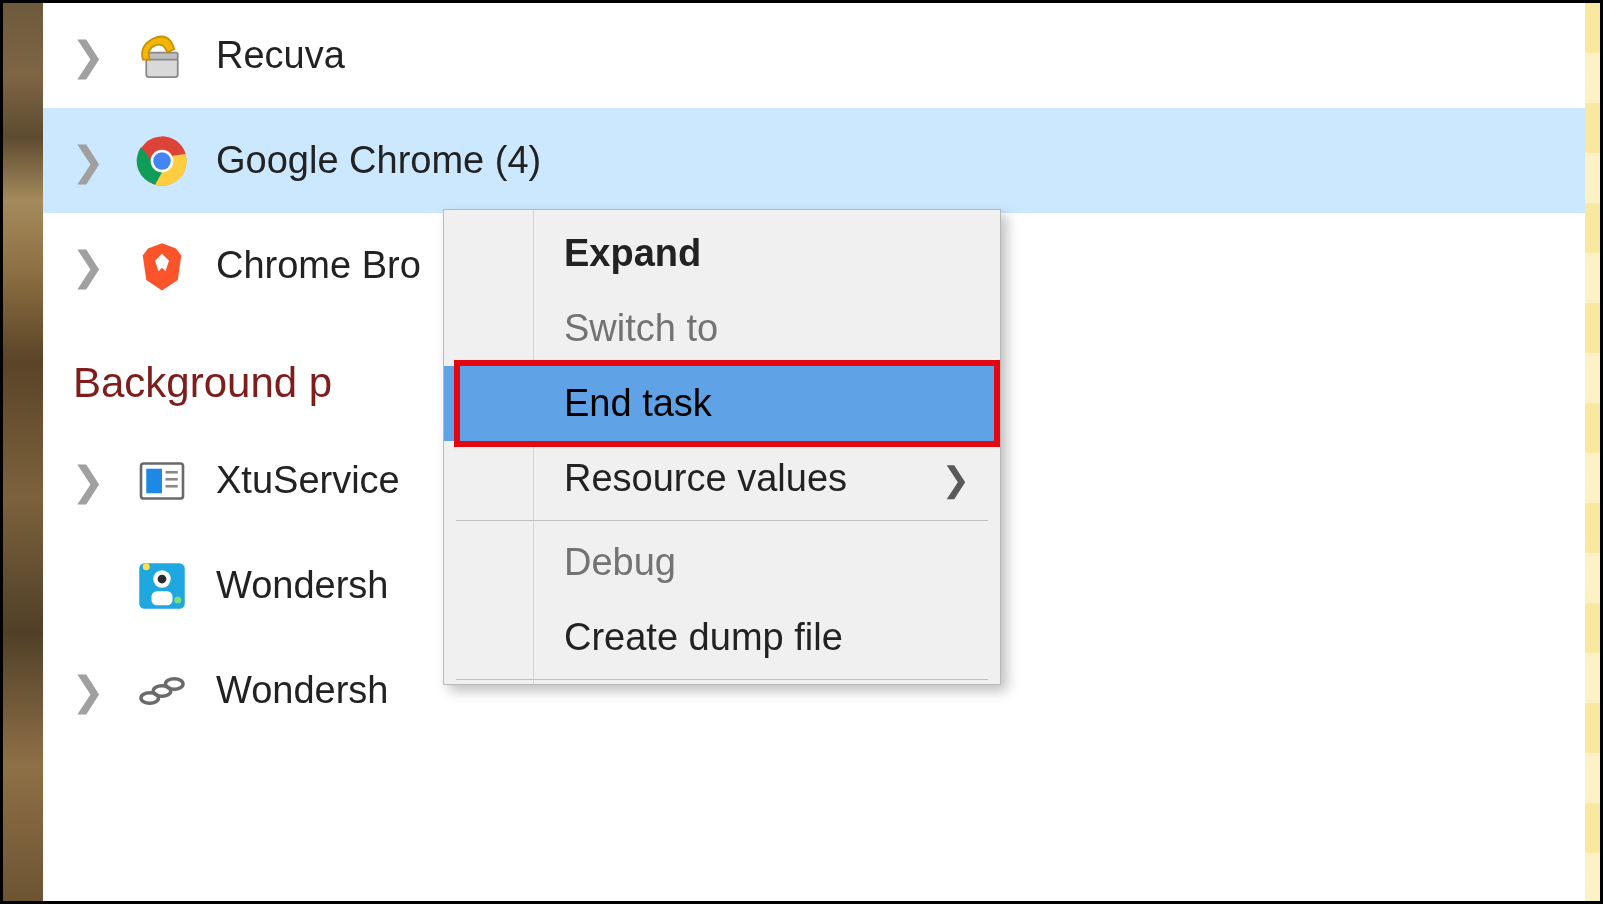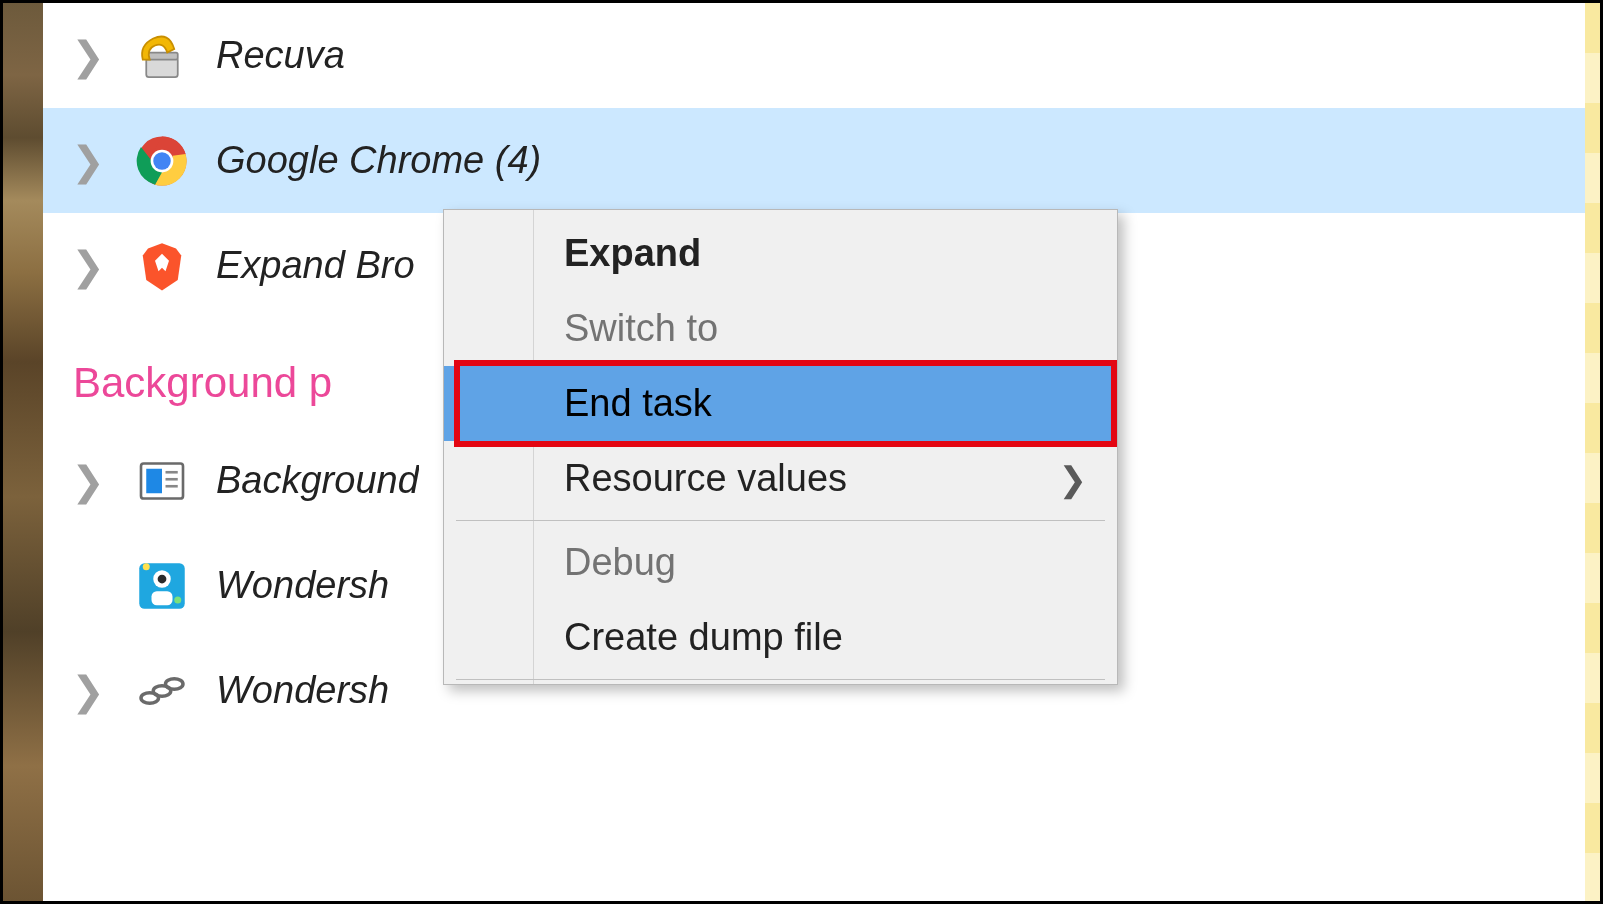--- a/index.html
+++ b/index.html
@@ -62,36 +62,36 @@
     user-select: none;
   }
   .icon-box {
     width: 64px;
     height: 64px;
     display: flex;
     align-items: center;
     justify-content: center;
   }
   svg.app-icon { width: 56px; height: 56px; }
-  .label { white-space: nowrap; overflow: hidden; font-style: italic; }
+  .label { white-space: nowrap; overflow: hidden; }
   .section-header {
-    color: #ec4899;
+    color: #7f1d1d;
     font-size: 42px;
     padding: 30px 0 10px 30px;
     height: 110px;
     display: flex;
     align-items: center;
   }
 
   
   .ctx {
     position: absolute;
     left: 440px;
     top: 206px;
-    width: 675px;
+    width: 558px;
     background: #f0f0f0;
     border: 1px solid #b8b8b8;
     box-shadow: 6px 6px 12px rgba(0,0,0,0.25);
     padding: 6px 0 0 0;
   }
   .ctx-item {
     display: flex;
     align-items: center;
     height: 75px;
     padding-left: 120px;
@@ -179,39 +179,39 @@
   </div>
 
   <div class="item">
     <span class="chevron">❯</span>
     <span class="icon-box">
       <svg class="app-icon" viewBox="0 0 64 64">
         <path d="M32 6 L48 12 L54 20 L50 48 L32 60 L14 48 L10 20 L16 12 Z" fill="#fb542b"></path>
         <path d="M32 18 L24 26 L28 38 L32 34 L36 38 L40 26 Z" fill="#fff"></path>
       </svg>
     </span>
-    <span class="label">Expand Bro</span>
+    <span class="label">Chrome Bro</span>
   </div>
 
   <div class="section-header">
     <span>Background p</span>
   </div>
 
   <div class="item">
     <span class="chevron">❯</span>
     <span class="icon-box">
       <svg class="app-icon" viewBox="0 0 64 64">
         <rect x="8" y="12" width="48" height="40" rx="3" fill="#fff" stroke="#6a6a6a" stroke-width="3"></rect>
         <rect x="14" y="18" width="18" height="28" fill="#1e88e5"></rect>
         <line x1="36" y1="22" x2="50" y2="22" stroke="#888" stroke-width="3"></line>
         <line x1="36" y1="30" x2="50" y2="30" stroke="#888" stroke-width="3"></line>
         <line x1="36" y1="38" x2="50" y2="38" stroke="#888" stroke-width="3"></line>
       </svg>
     </span>
-    <span class="label">Background</span>
+    <span class="label">XtuService</span>
   </div>
 
   <div class="item">
     <span class="chevron" style="visibility:hidden">❯</span>
     <span class="icon-box">
       <svg class="app-icon" viewBox="0 0 64 64">
         <rect x="6" y="6" width="52" height="52" rx="6" fill="#1fa7e0"></rect>
         <circle cx="32" cy="24" r="10" fill="#fff"></circle>
         <circle cx="32" cy="24" r="5" fill="#2b2b2b"></circle>
         <rect x="20" y="38" width="24" height="16" rx="6" fill="#fff"></rect>

